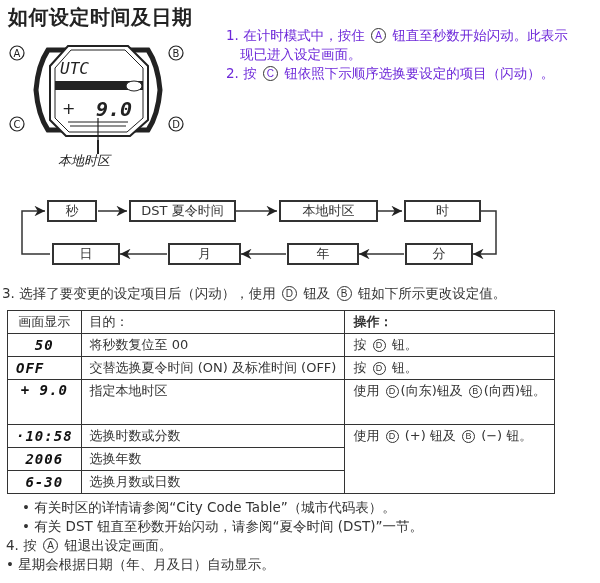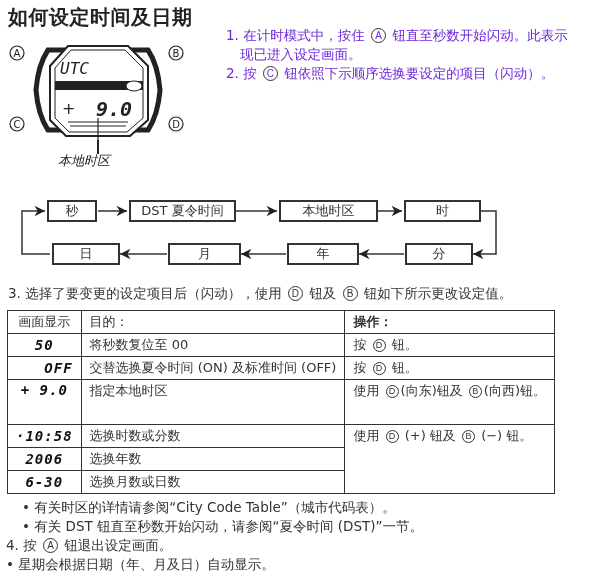--- a/index.html
+++ b/index.html
@@ -10,21 +10,21 @@
   .steps { left:226px; top:26px; font-size:13.5px; line-height:19px; color:#6d28d9; }
   .steps div { white-space:nowrap; }
   .indent { padding-left:14px; }
   .circ { display:inline-block; width:13px; height:13px; border:1.3px solid #333; border-radius:50%;
           font-size:10px; line-height:13px; text-align:center; vertical-align:1px; margin:0 2px; font-family:"Liberation Sans", sans-serif; }
   .circ-sm { width:11px; height:11px; line-height:11px; font-size:9px; }
   .watch { left:8px; top:40px; width:180px; height:100px; }
   .watch-caption { left:58px; top:152px; font-size:13px; font-style:italic; color:#222; }
   .flowbox { position:absolute; height:22px; border:2px solid #333; background:#fff; box-sizing:border-box;
              font-size:13px; line-height:18px; text-align:center; color:#333; }
-  .step3 { left:8px; top:285px; font-size:13.5px; color:#333; white-space:nowrap; }
+  .step3 { left:2px; top:285px; font-size:13.5px; color:#333; white-space:nowrap; }
   table.tbl { position:absolute; left:7px; top:310px; width:505px; border-collapse:collapse; font-size:13px; color:#333;border-radius:32px; }
   table.tbl td { border:1px solid #333; padding:0 8px; height:22px; }
   .lcd { font-family:"DejaVu Sans Mono", monospace; font-weight:bold; font-style:italic; font-size:14px; color:#111; text-align:center; letter-spacing:1px; }
   .notes { left:22px; top:498px; font-size:13.5px; line-height:19px; color:#333; white-space:nowrap; }
   .notes2 { left:6px; top:536px; font-size:13.5px; line-height:19px; color:#333; white-space:nowrap; }
 </style>
 </head>
 <body>
 
 <div class="abs title">如何设定时间及日期</div>
@@ -121,21 +121,21 @@
   <tr>
     <td class="lcd">50</td>
     <td>将秒数复位至 00</td>
     <td>
       <span>按</span>
       <span class="circ circ-sm">D</span>
       <span>钮。</span>
     </td>
   </tr>
   <tr>
-    <td class="lcd" style="text-align:right">OFF</td>
+    <td class="lcd" style="text-align:left">OFF</td>
     <td style="white-space:nowrap">交替选换夏令时间 (ON) 及标准时间 (OFF)</td>
     <td>
       <span>按</span>
       <span class="circ circ-sm">D</span>
       <span>钮。</span>
     </td>
   </tr>
   <tr>
     <td class="lcd" style="height:42px;vertical-align:top;padding-top:2px">+ 9.0</td>
     <td style="vertical-align:top;padding-top:2px">指定本地时区</td>

